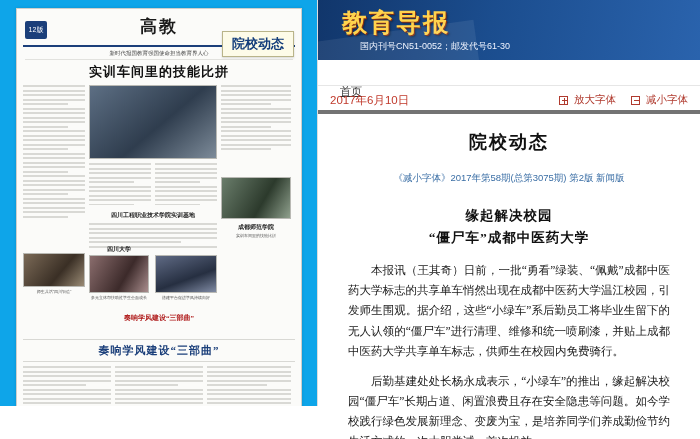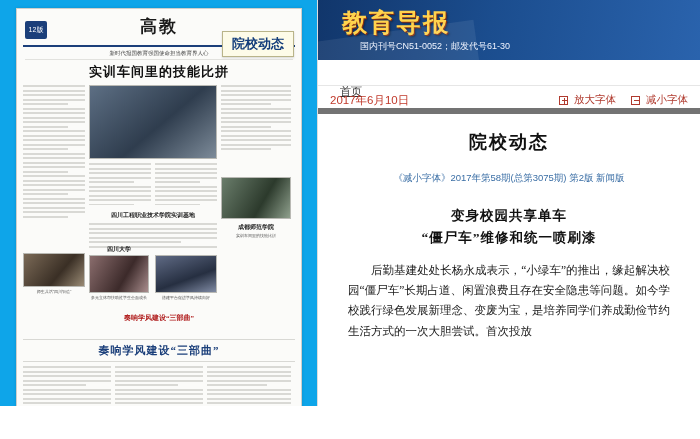--- a/index.html
+++ b/index.html
@@ -196,21 +196,21 @@
     border-bottom: 1px solid #e6e6e6;
     position: relative;
   }
   .nav-home {
     position: absolute; left: 22px; top: 24px;
     font-size: 11px; color: #333;
   }
   .toolbar {
     position: relative;
     height: 28px;
-    border-bottom: 6px solid #737373;
+    border-bottom: 4px solid #737373;
   }
   .toolbar .date {
     position: absolute; left: 12px; top: 7px;
     font-size: 11.5px; color: #c0392b;
   }
   .toolbar .fsize {
     position: absolute; top: 7px;
     font-size: 10.5px; color: #b03a2e;
     display: flex; align-items: center; gap: 6px;
   }
@@ -467,18 +467,19 @@
     </div>
     <div class="fsize fsize-smaller">
       <span class="sq-icon"></span>
       <span>减小字体</span>
     </div>
   </div>
 
   <div class="article">
     <div class="article-title">院校动态</div>
     <div class="article-meta">《减小字体》2017年第58期(总第3075期) 第2版 新闻版</div>
-    <div class="article-h1">变身校园共享单车</div>
-    <div class="article-h2">“僵尸车”维修和统一喷刷漆</div>
+    <div class="article-h1">缘起解决校园</div>
+    <div class="article-h2">“僵尸车”成都中医药大学</div>
+    <p class="para">本报讯（王其奇）日前，一批“勇看”绿装、“佩戴”成都中医药大学标志的共享单车悄然出现在成都中医药大学温江校园，引发师生围观。据介绍，这些“小绿车”系后勤员工将毕业生留下的无人认领的“僵尸车”进行清理、维修和统一喷刷漆，并贴上成都中医药大学共享单车标志，供师生在校园内免费骑行。</p>
     <p class="para">后勤基建处处长杨永成表示，“小绿车”的推出，缘起解决校园“僵尸车”长期占道、闲置浪费且存在安全隐患等问题。如今学校践行绿色发展新理念、变废为宝，是培养同学们养成勤俭节约生活方式的一次大胆尝试。首次投放</p>
 
   </div>
 </div>
 
 </body></html>

